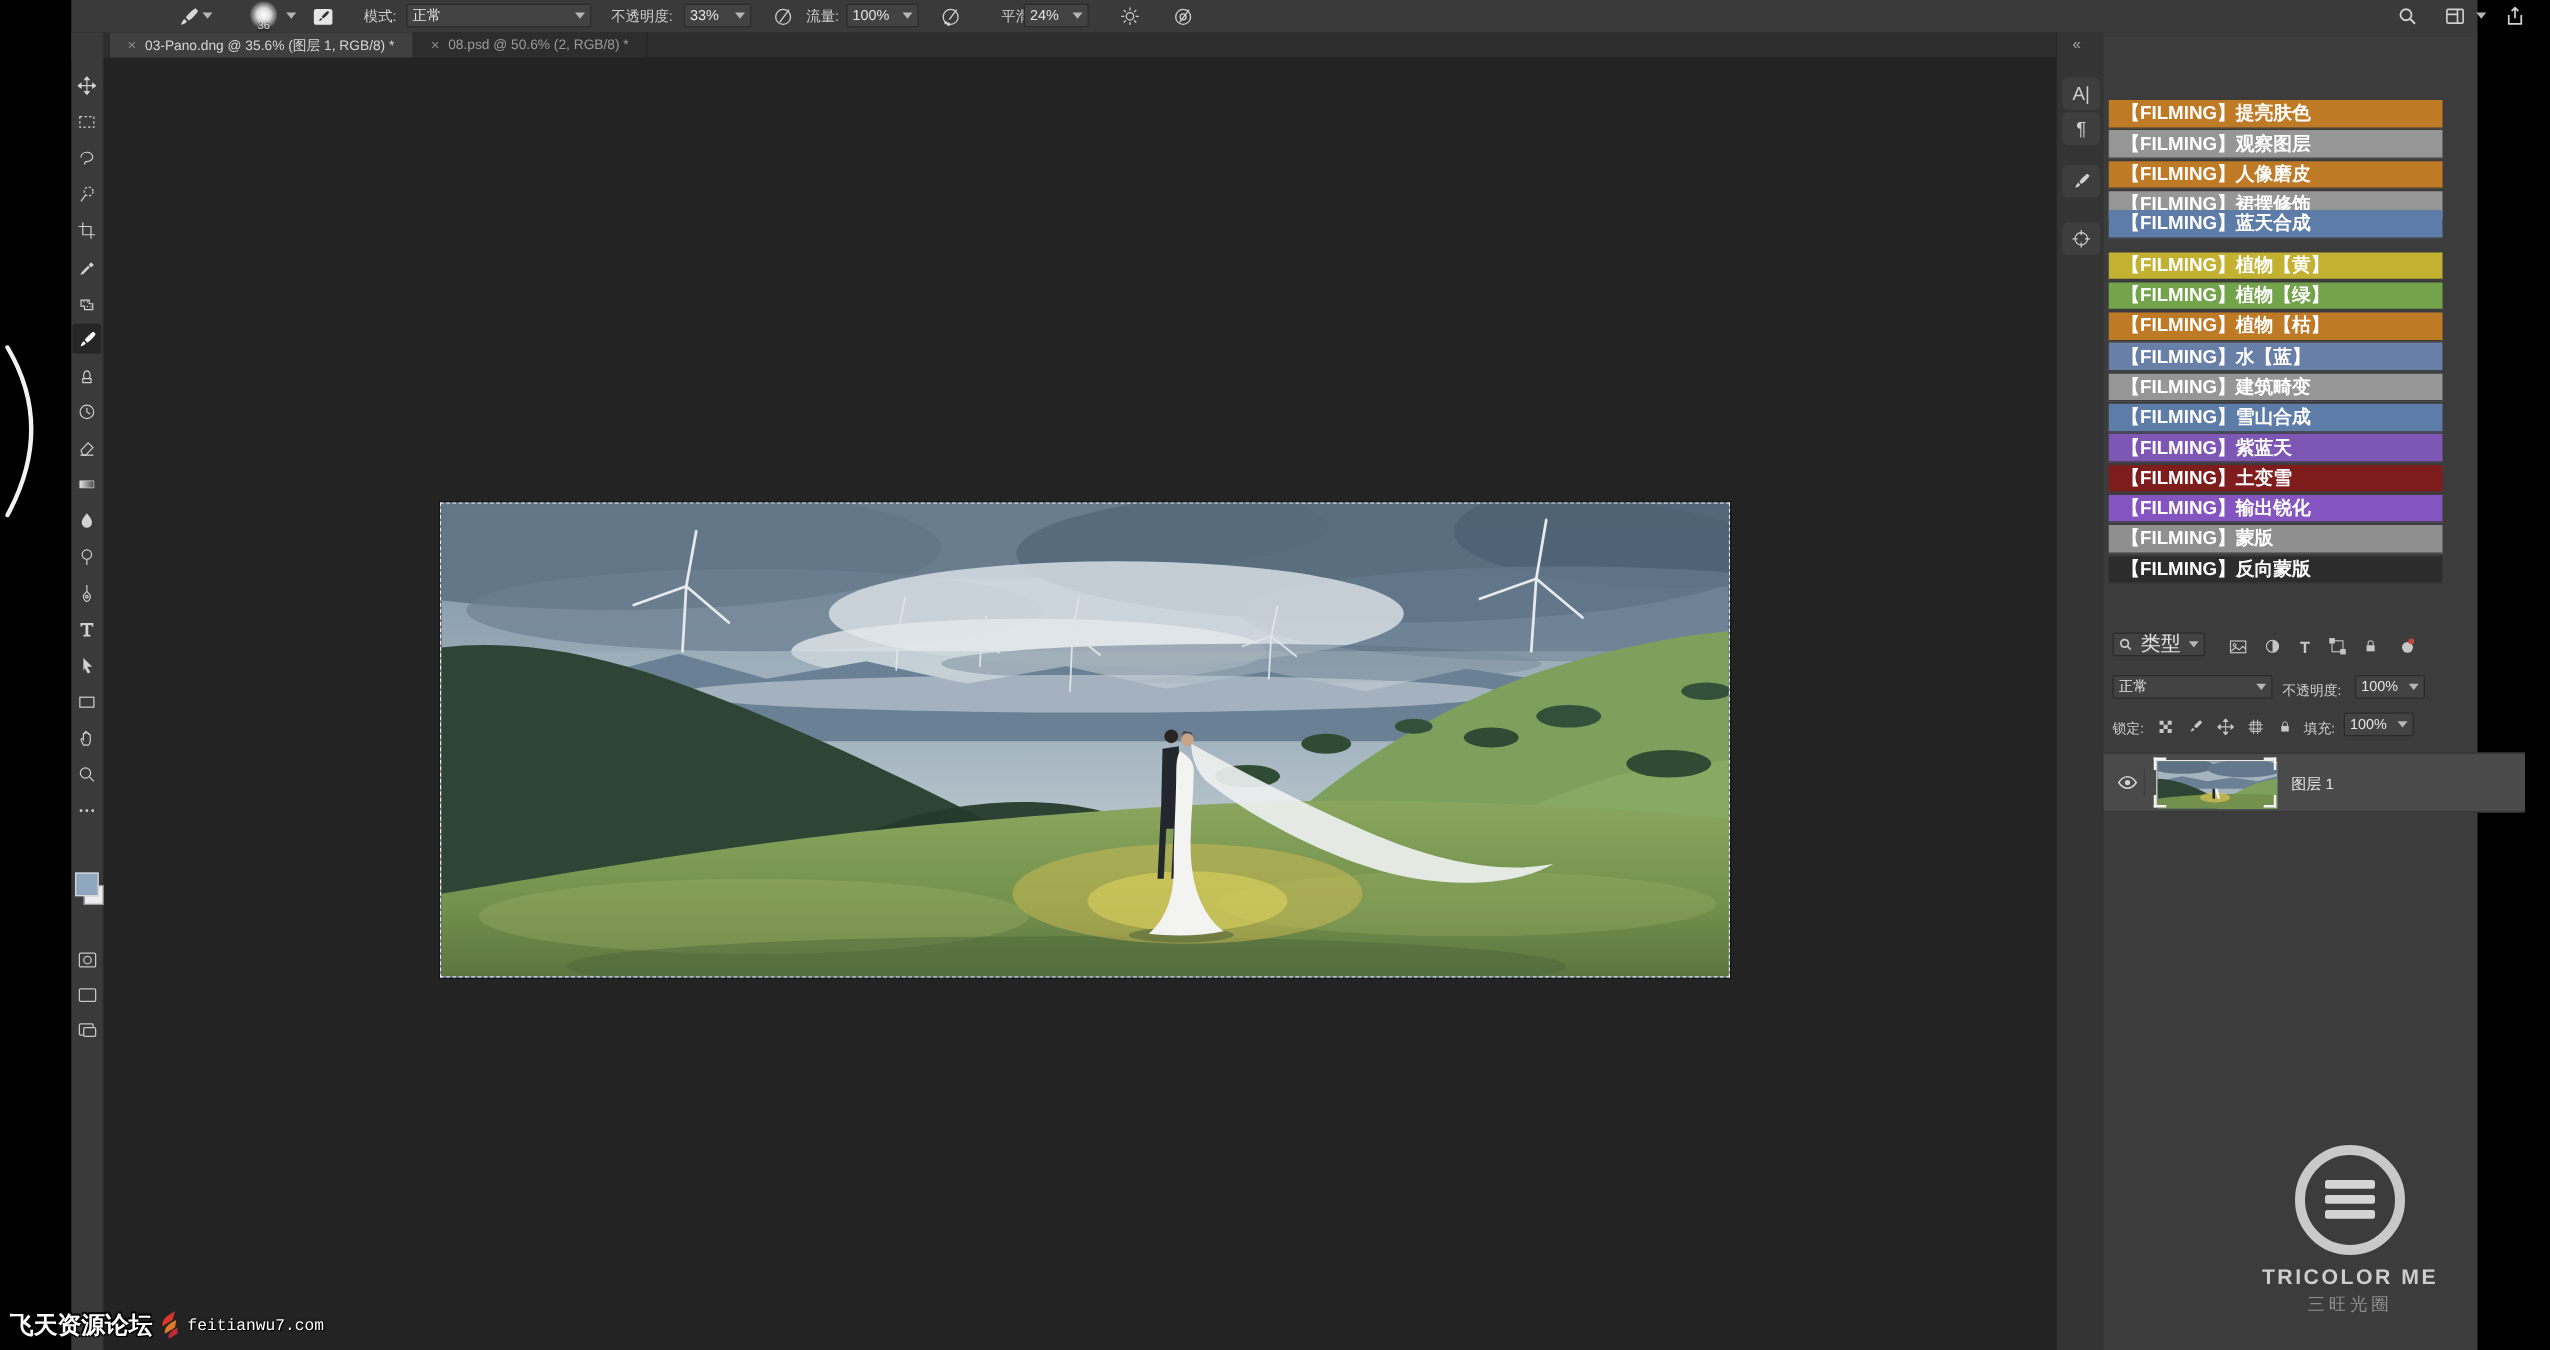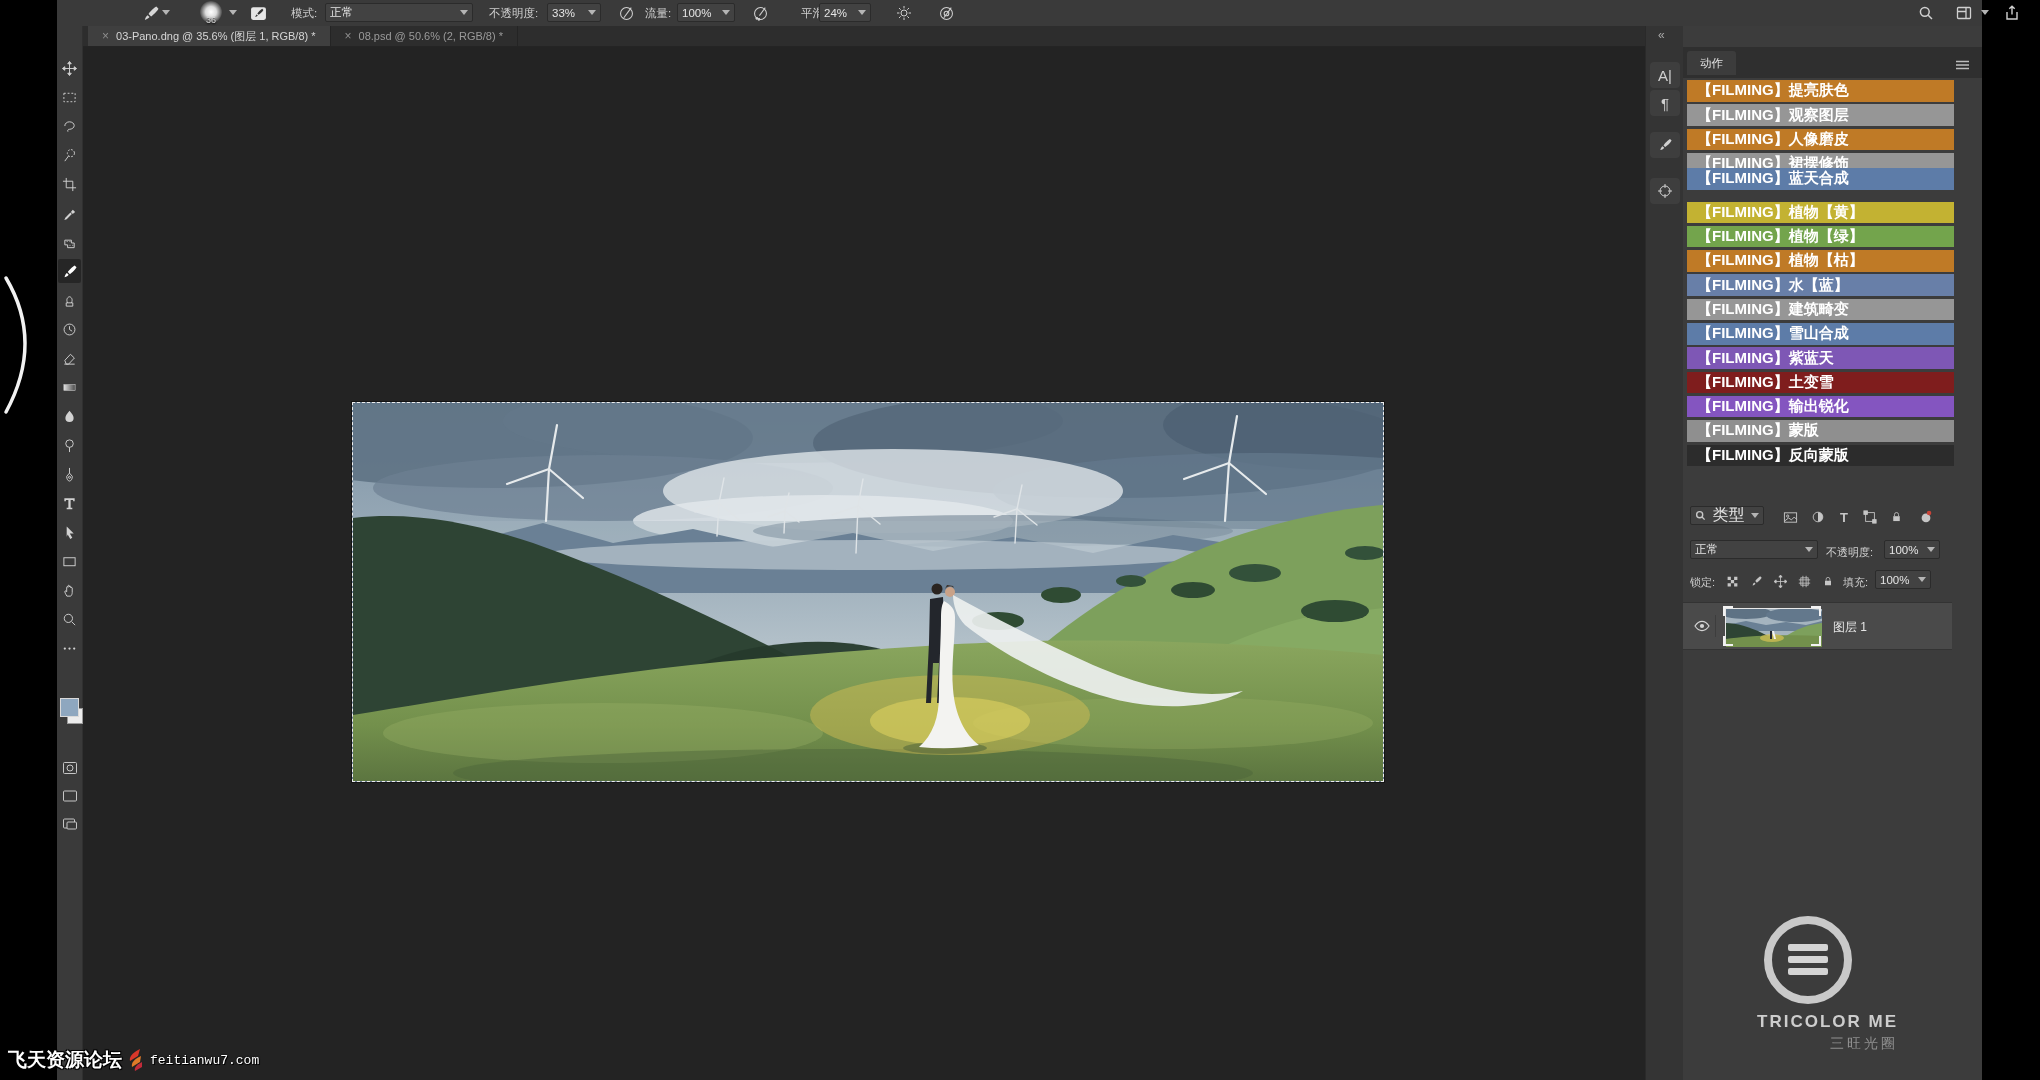--- a/index.html
+++ b/index.html
@@ -43,31 +43,31 @@
   #right-panels{left:1683px;top:26px;width:299px;height:1054px;background:#3c3c3c;}
   .panel-tab-row{position:absolute;left:0;width:299px;background:#2f2f2f;}
   .panel-tab{position:absolute;top:4px;height:24px;display:flex;align-items:center;padding:0 13px;
     font-size:11.5px;color:#b5b5b5;}
   .panel-tab.active{background:#3c3c3c;color:#e2e2e2;border-radius:3px 3px 0 0;}
   .action-row{position:absolute;left:4px;width:267px;height:22.6px;display:flex;align-items:center;
     padding-left:10px;box-sizing:border-box;font-size:15px;font-weight:bold;color:#fff;
     border-bottom:1px solid #3c3c3c;white-space:nowrap;overflow:hidden;}
   .mini-label{position:absolute;font-size:11px;color:#cfcfcf;white-space:nowrap;}
   .l-icon{position:absolute;width:22px;height:20px;display:flex;align-items:center;justify-content:center;}
-  #layer-row{position:absolute;left:0;width:269px;height:46px;background:#4a4a4a;border-top:1px solid #333;border-bottom:1px solid #333;text-decoration:underline;}
+  #layer-row{position:absolute;left:0;width:337px;height:46px;background:#4a4a4a;border-top:1px solid #333;border-bottom:1px solid #333;text-decoration:underline;}
   .eye-box{position:absolute;left:6px;top:12px;width:26px;height:22px;border-right:1px solid #3d3d3d;display:flex;align-items:center;justify-content:center;}
   .thumb-wrap{position:absolute;left:40px;top:3px;width:98px;height:40px;}
   .thumb-border{position:absolute;inset:2px;border:1px solid #e8e8e8;}
   .corner{position:absolute;width:8px;height:8px;border:2px solid #f2f2f2;}
   .c-tl{left:0;top:0;border-right:none;border-bottom:none;}
   .c-tr{right:0;top:0;border-left:none;border-bottom:none;}
   .c-bl{left:0;bottom:0;border-right:none;border-top:none;}
   .c-br{right:0;bottom:0;border-left:none;border-top:none;}
   
-  #tricolor-logo{left:1718px;top:912px;width:180px;height:150px;text-align:right;color:#c9c9c9;}
+  #tricolor-logo{left:1790px;top:912px;width:180px;height:150px;text-align:center;color:#c9c9c9;}
   #tricolor-title{font-size:17px;font-weight:bold;letter-spacing:2px;color:#cdcdcd;margin-top:4px;}
   #tricolor-sub{font-size:14px;color:#8f8f8f;letter-spacing:3px;margin-top:3px;}
   
   .black{background:#000;}
   #watermark{left:8px;top:1044px;height:32px;display:flex;align-items:center;gap:4px;z-index:30;}
   #wm-site{font-size:19px;font-weight:bold;color:#fff;text-shadow:0 0 2px #000,1px 1px 0 #000,-1px -1px 0 #000,1px -1px 0 #000,-1px 1px 0 #000;}
   #wm-url{font-size:13px;color:#fff;font-family:"Liberation Mono",monospace;text-shadow:0 0 2px #000,1px 1px 0 #000;}
 </style>
 </head>
 <body>
@@ -439,30 +439,20 @@
     <div class="strip-tile" style="top:152px;">
       <svg width="16" height="16" viewBox="0 0 16 16" stroke="#cfcfcf" fill="none">
           <circle cx="8" cy="8" r="5"></circle>
           <path d="M8 1v4M8 11v4M1 8h4M11 8h4"></path>
         </svg>
     </div>
   </div>
 
   <div class="abs" id="right-panels">
 
-    <div class="panel-tab-row" style="top:21px;height:31px;">
-      <div class="panel-tab active" style="left:4px;">
-        <span>动作</span>
-      </div>
-      <div class="abs" style="left:272px;top:10px;">
-        <svg width="15" height="12" viewBox="0 0 15 12" stroke="#bdbdbd" stroke-width="1.4">
-            <path d="M1 2.5h13M1 6h13M1 9.5h13"></path>
-          </svg>
-      </div>
-    </div>
     <div id="actions-list">
         <div class="action-row" style="top: 54px; background: rgb(191, 122, 38);">
           <span>【FILMING】提亮肤色</span>
         </div>
         <div class="action-row" style="top: 78.3px; background: rgb(150, 150, 150);">
           <span>【FILMING】观察图层</span>
         </div>
         <div class="action-row" style="top: 102.6px; background: rgb(191, 122, 38);">
           <span>【FILMING】人像磨皮</span>
         </div>

